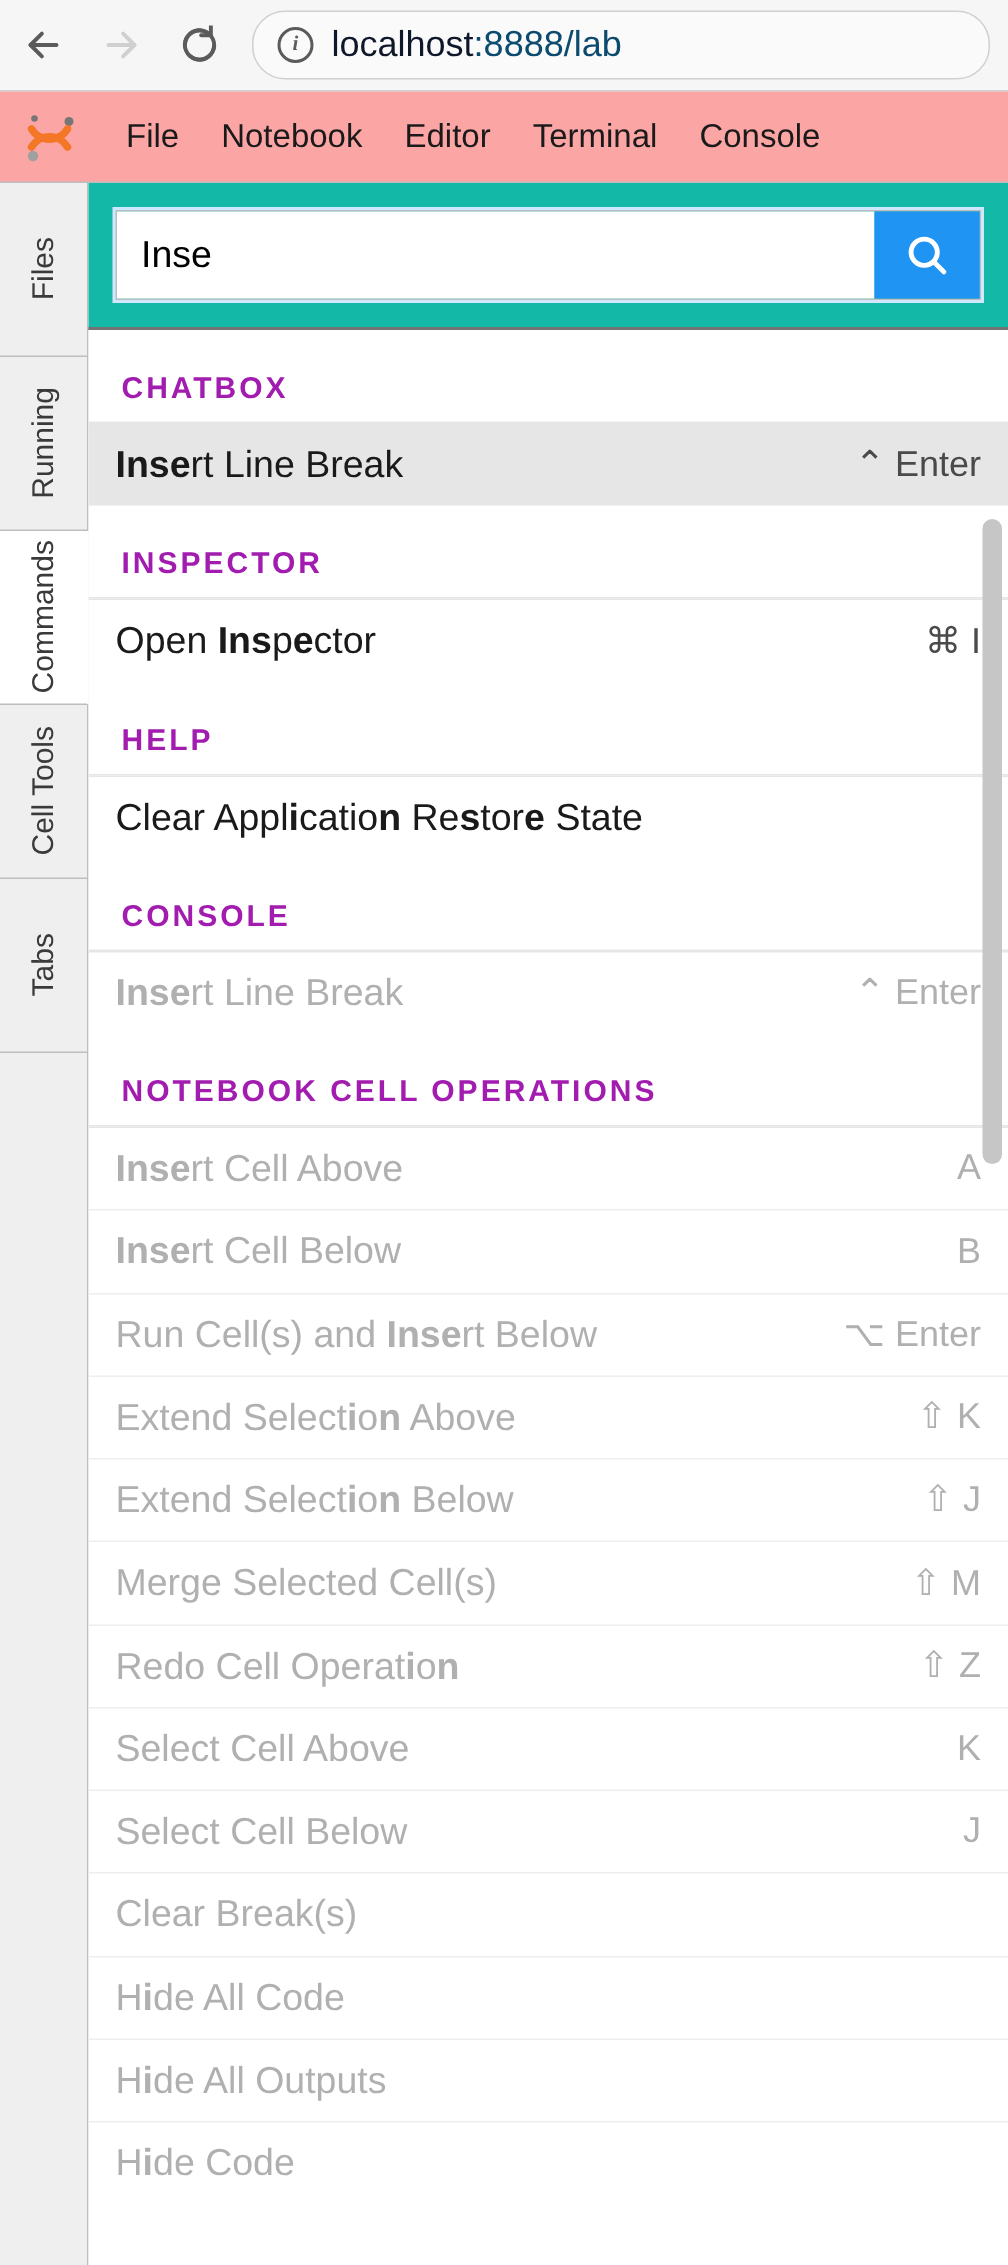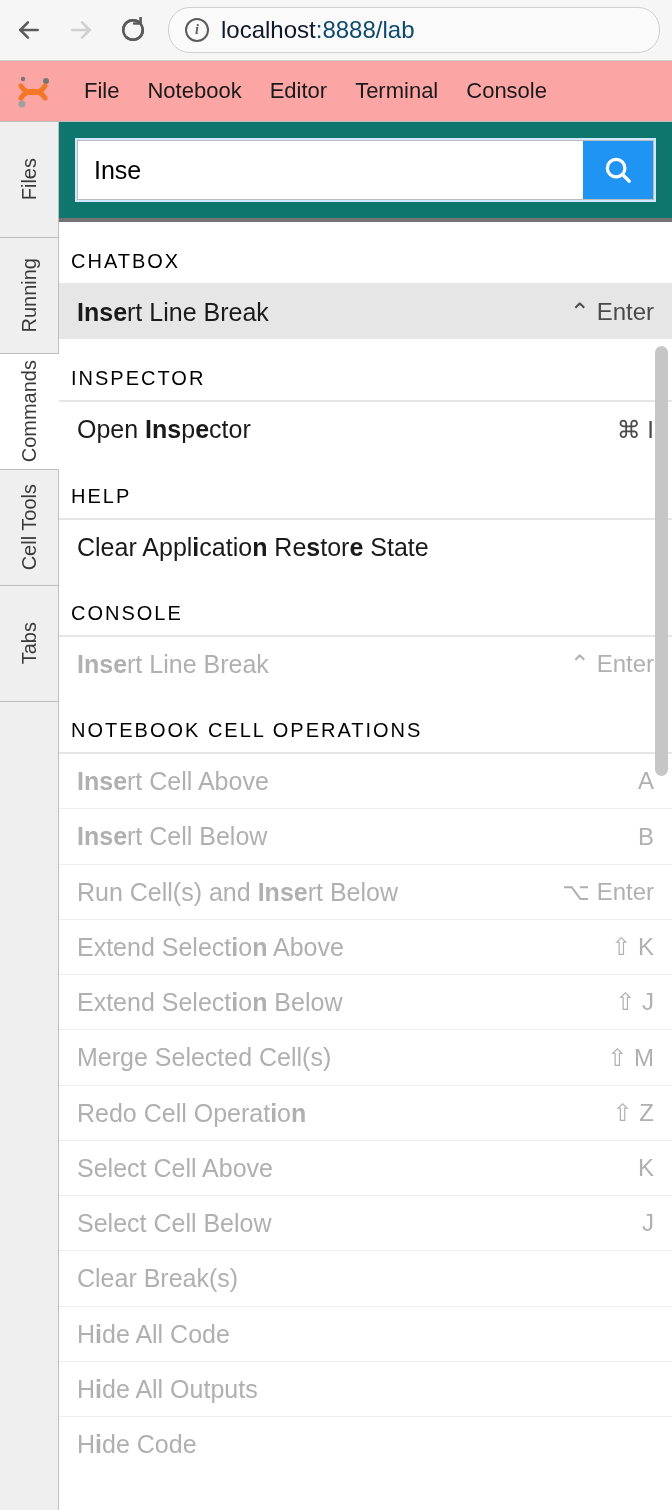--- a/index.html
+++ b/index.html
@@ -14,26 +14,26 @@
   .url-path{color:#0c4a6e}
   .menu-bar{height:60px;background:#fca5a5;border-bottom:1px solid #bdbdbd;display:flex;align-items:center;padding-left:10px;gap:28px;font-size:22px}
   .logo{width:46px;height:46px;display:flex;align-items:center;justify-content:center}
   .menu-bar span{cursor:default}
   .workspace{display:flex;height:calc(1510px - 60px - 60px)}
   .side-tabs{width:58px;background:#efefef;border-right:1px solid #bdbdbd;display:flex;flex-direction:column}
   .side-tab{height:115px;display:flex;align-items:center;justify-content:center;border-bottom:1px solid #bdbdbd;font-size:20px;color:#3a3a3a}
   .side-tab span{writing-mode:vertical-rl;transform:rotate(180deg)}
   .side-tab.active{background:#fff;border-right:1px solid #fff;margin-right:-1px}
   .panel{flex:1;display:flex;flex-direction:column;background:#fff;position:relative}
-  .search-wrap{background:#0f766e;border-bottom:4px solid #737373;padding:18px 18px 18px 18px}
+  .search-wrap{background:#14b8a6;border-bottom:2px solid #737373;padding:18px 18px 18px 18px}
   .search-box{display:flex;height:58px;border:1px solid #bdbdbd;box-shadow:0 0 0 2px #cfe8ff}
   .search-input{flex:1;border:none;outline:none;font-size:25px;padding:0 16px;background:#fff}
   .search-btn{width:70px;background:#2094f3;display:flex;align-items:center;justify-content:center}
   .results{flex:1;overflow:hidden;position:relative}
-  .section-header{font-size:20px;font-weight:400;letter-spacing:2px;color:#000000;padding:28px 18px 10px 12px;text-transform:uppercase}
+  .section-header{font-size:20px;font-weight:700;letter-spacing:2px;color:#a21caf;padding:28px 18px 10px 22px;text-transform:uppercase}
   .cmd{display:flex;justify-content:space-between;align-items:flex-end;padding:9px 18px 9px 18px;font-size:25px;line-height:1.45;border-top:1px solid #eee}
   .cmd:first-of-type{border-top-color:#e6e6e6}
   .cmd.selected{background:#e6e6e6}
   .cmd.disabled{color:#b0b0b0}
   .cmd .label b{font-weight:700}
   .cmd .sc{color:#4a4a4a;font-size:24px;white-space:nowrap}
   .cmd.disabled .sc{color:#b0b0b0}
   .scroll-thumb{position:absolute;right:4px;top:224px;width:13px;height:430px;border-radius:7px;background:#c6c6c6}
   .grp{border-top:1px solid #e6e6e6}
 </style>

